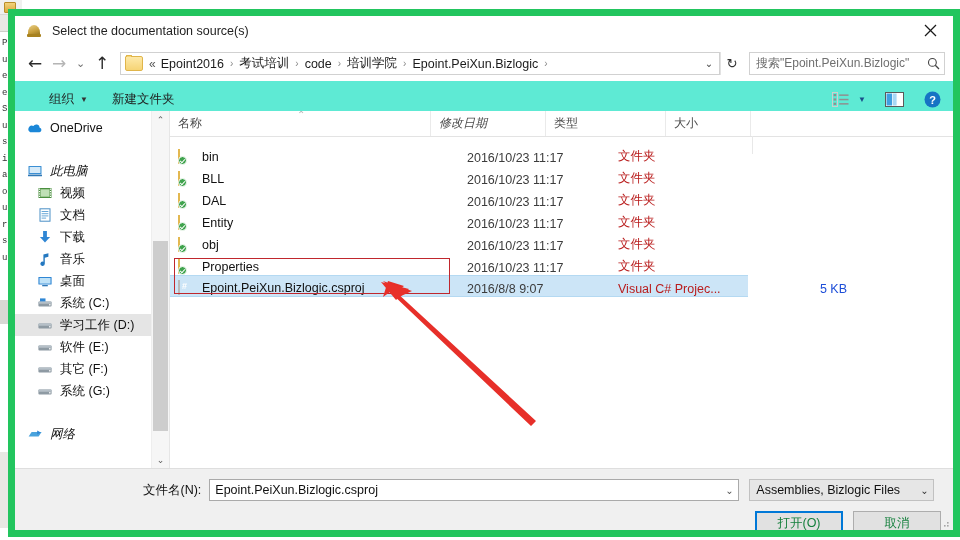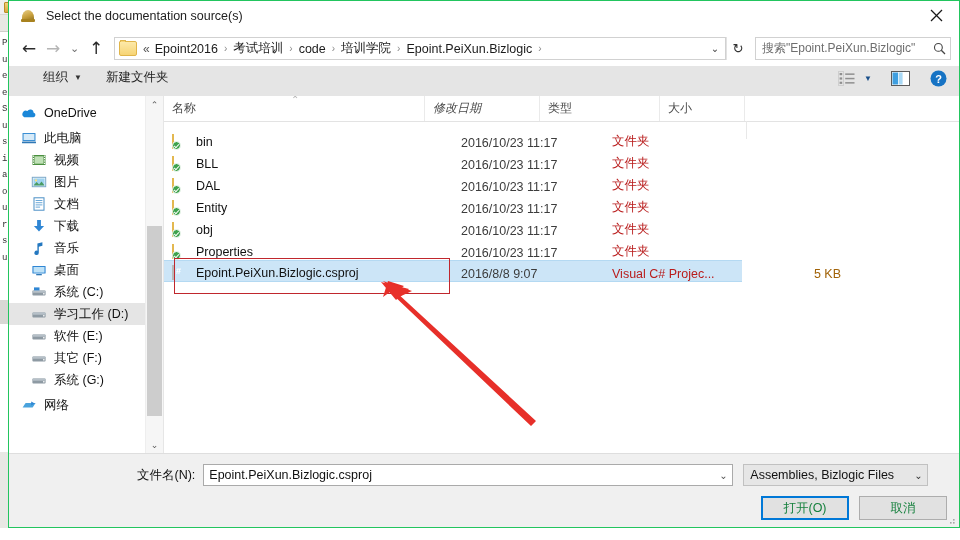--- a/index.html
+++ b/index.html
@@ -62,24 +62,24 @@
   #bg-window .bg-code span { display: block; }
   #bg-window .bg-strip-grey {
     position: absolute;
     left: 0; width: 22px;
     background: #d8d8d4;
   }
 
   
   #dialog {
     position: absolute;
-    left: 8px; top: 0;
+    left: 8px; top: 9px;
     width: 952px; height: 528px;
     background: #ffffff;
-    border: 1px solid #22c55e;
+    border: 7px solid #22c55e;
     box-sizing: border-box;
     overflow: hidden;
   }
 
   
   #titlebar {
     height: 29px;
     background: #ffffff;
     position: relative;
     display: flex;
@@ -236,22 +236,22 @@
   #search-icon-wrap {
     width: 22px;
     display: flex; align-items: center; justify-content: center;
     flex: none;
   }
 
   
   #toolbar {
     height: 31px;
     display: flex;
-    align-items: flex-start;
-    background: #e5e5e5;
+    align-items: flex-end;
+    background: #5eead4;
     border-bottom: 1px solid #e3e3e3;
     padding: 0 8px 0 28px;
     box-sizing: border-box;
   }
   .tb-item {
     display: flex;
     align-items: center;
     font-size: 12.5px;
     color: #1e1e1e;
     height: 23px;
@@ -295,21 +295,21 @@
     height: 22px;
     display: flex;
     align-items: center;
     padding-left: 12px;
     font-size: 12.5px;
     color: #111111;
     white-space: nowrap;
     box-sizing: border-box;
   }
   .side-item.indent { padding-left: 22px; }
-  .side-item.gap-top { margin-top: 3px; }
+  .side-item.gap-top { margin-top: 21px; font-style: italic; }
   .side-item.selected { background: #e5e5e5; }
   .side-icon {
     width: 16px; height: 16px;
     margin-right: 7px;
     flex: none;
     position: relative;
   }
   .side-label { overflow: hidden; }
 
   
@@ -396,21 +396,21 @@
   }
   .cell.c-name {
     width: 261px; flex: none;
     display: flex; align-items: center;
     padding-left: 8px;
     color: #111111;
   }
   .cell.c-date { width: 115px; flex: none; color: #3c3c3c; }
   .cell.c-type { width: 120px; flex: none; color: #b91c1c; }
   .cell.c-size {
-    width: 85px; flex: none; color: #a16207;
+    width: 85px; flex: none; color: #1d4ed8;
     text-align: right; padding-right: 12px;
   }
   .file-icon {
     width: 16px; height: 16px;
     margin-right: 8px;
     flex: none;
     position: relative;
   }
 
   
@@ -768,31 +768,20 @@
             <rect x="1.9" y="10.8" width="1.2" height="1.2" fill="#ffffff"></rect>
             <rect x="12.9" y="3.6" width="1.2" height="1.2" fill="#ffffff"></rect>
             <rect x="12.9" y="6" width="1.2" height="1.2" fill="#ffffff"></rect>
             <rect x="12.9" y="8.4" width="1.2" height="1.2" fill="#ffffff"></rect>
             <rect x="12.9" y="10.8" width="1.2" height="1.2" fill="#ffffff"></rect>
           </svg>
         </span>
         <span class="side-label">视频</span>
       </div>
 
-      <div class="side-item indent">
-        <span class="side-icon">
-          <svg width="16" height="16" viewBox="0 0 16 16">
-            <rect x="1.3" y="3.3" width="13.4" height="9.4" fill="#ffffff" stroke="#7aa8c9" stroke-width="1"></rect>
-            <rect x="2.4" y="4.4" width="11.2" height="7.2" fill="#9fd3f0"></rect>
-            <path d="M2.4 11.6l3.3-3.6 2.4 2.4 2.4-2.8 3.1 4z" fill="#4a9b63"></path>
-            <circle cx="5" cy="6.4" r="1.1" fill="#ffe27a"></circle>
-          </svg>
-        </span>
-        <span class="side-label">图片</span>
-      </div>
 
       <div class="side-item indent">
         <span class="side-icon">
           <svg width="16" height="16" viewBox="0 0 16 16">
             <rect x="3" y="1.8" width="10" height="12.4" fill="#ffffff" stroke="#4b8fc6" stroke-width="1"></rect>
             <rect x="4.6" y="4" width="6.8" height="1" fill="#6aa8d8"></rect>
             <rect x="4.6" y="6.2" width="6.8" height="1" fill="#6aa8d8"></rect>
             <rect x="4.6" y="8.4" width="6.8" height="1" fill="#6aa8d8"></rect>
             <rect x="4.6" y="10.6" width="4.5" height="1" fill="#6aa8d8"></rect>
           </svg>

